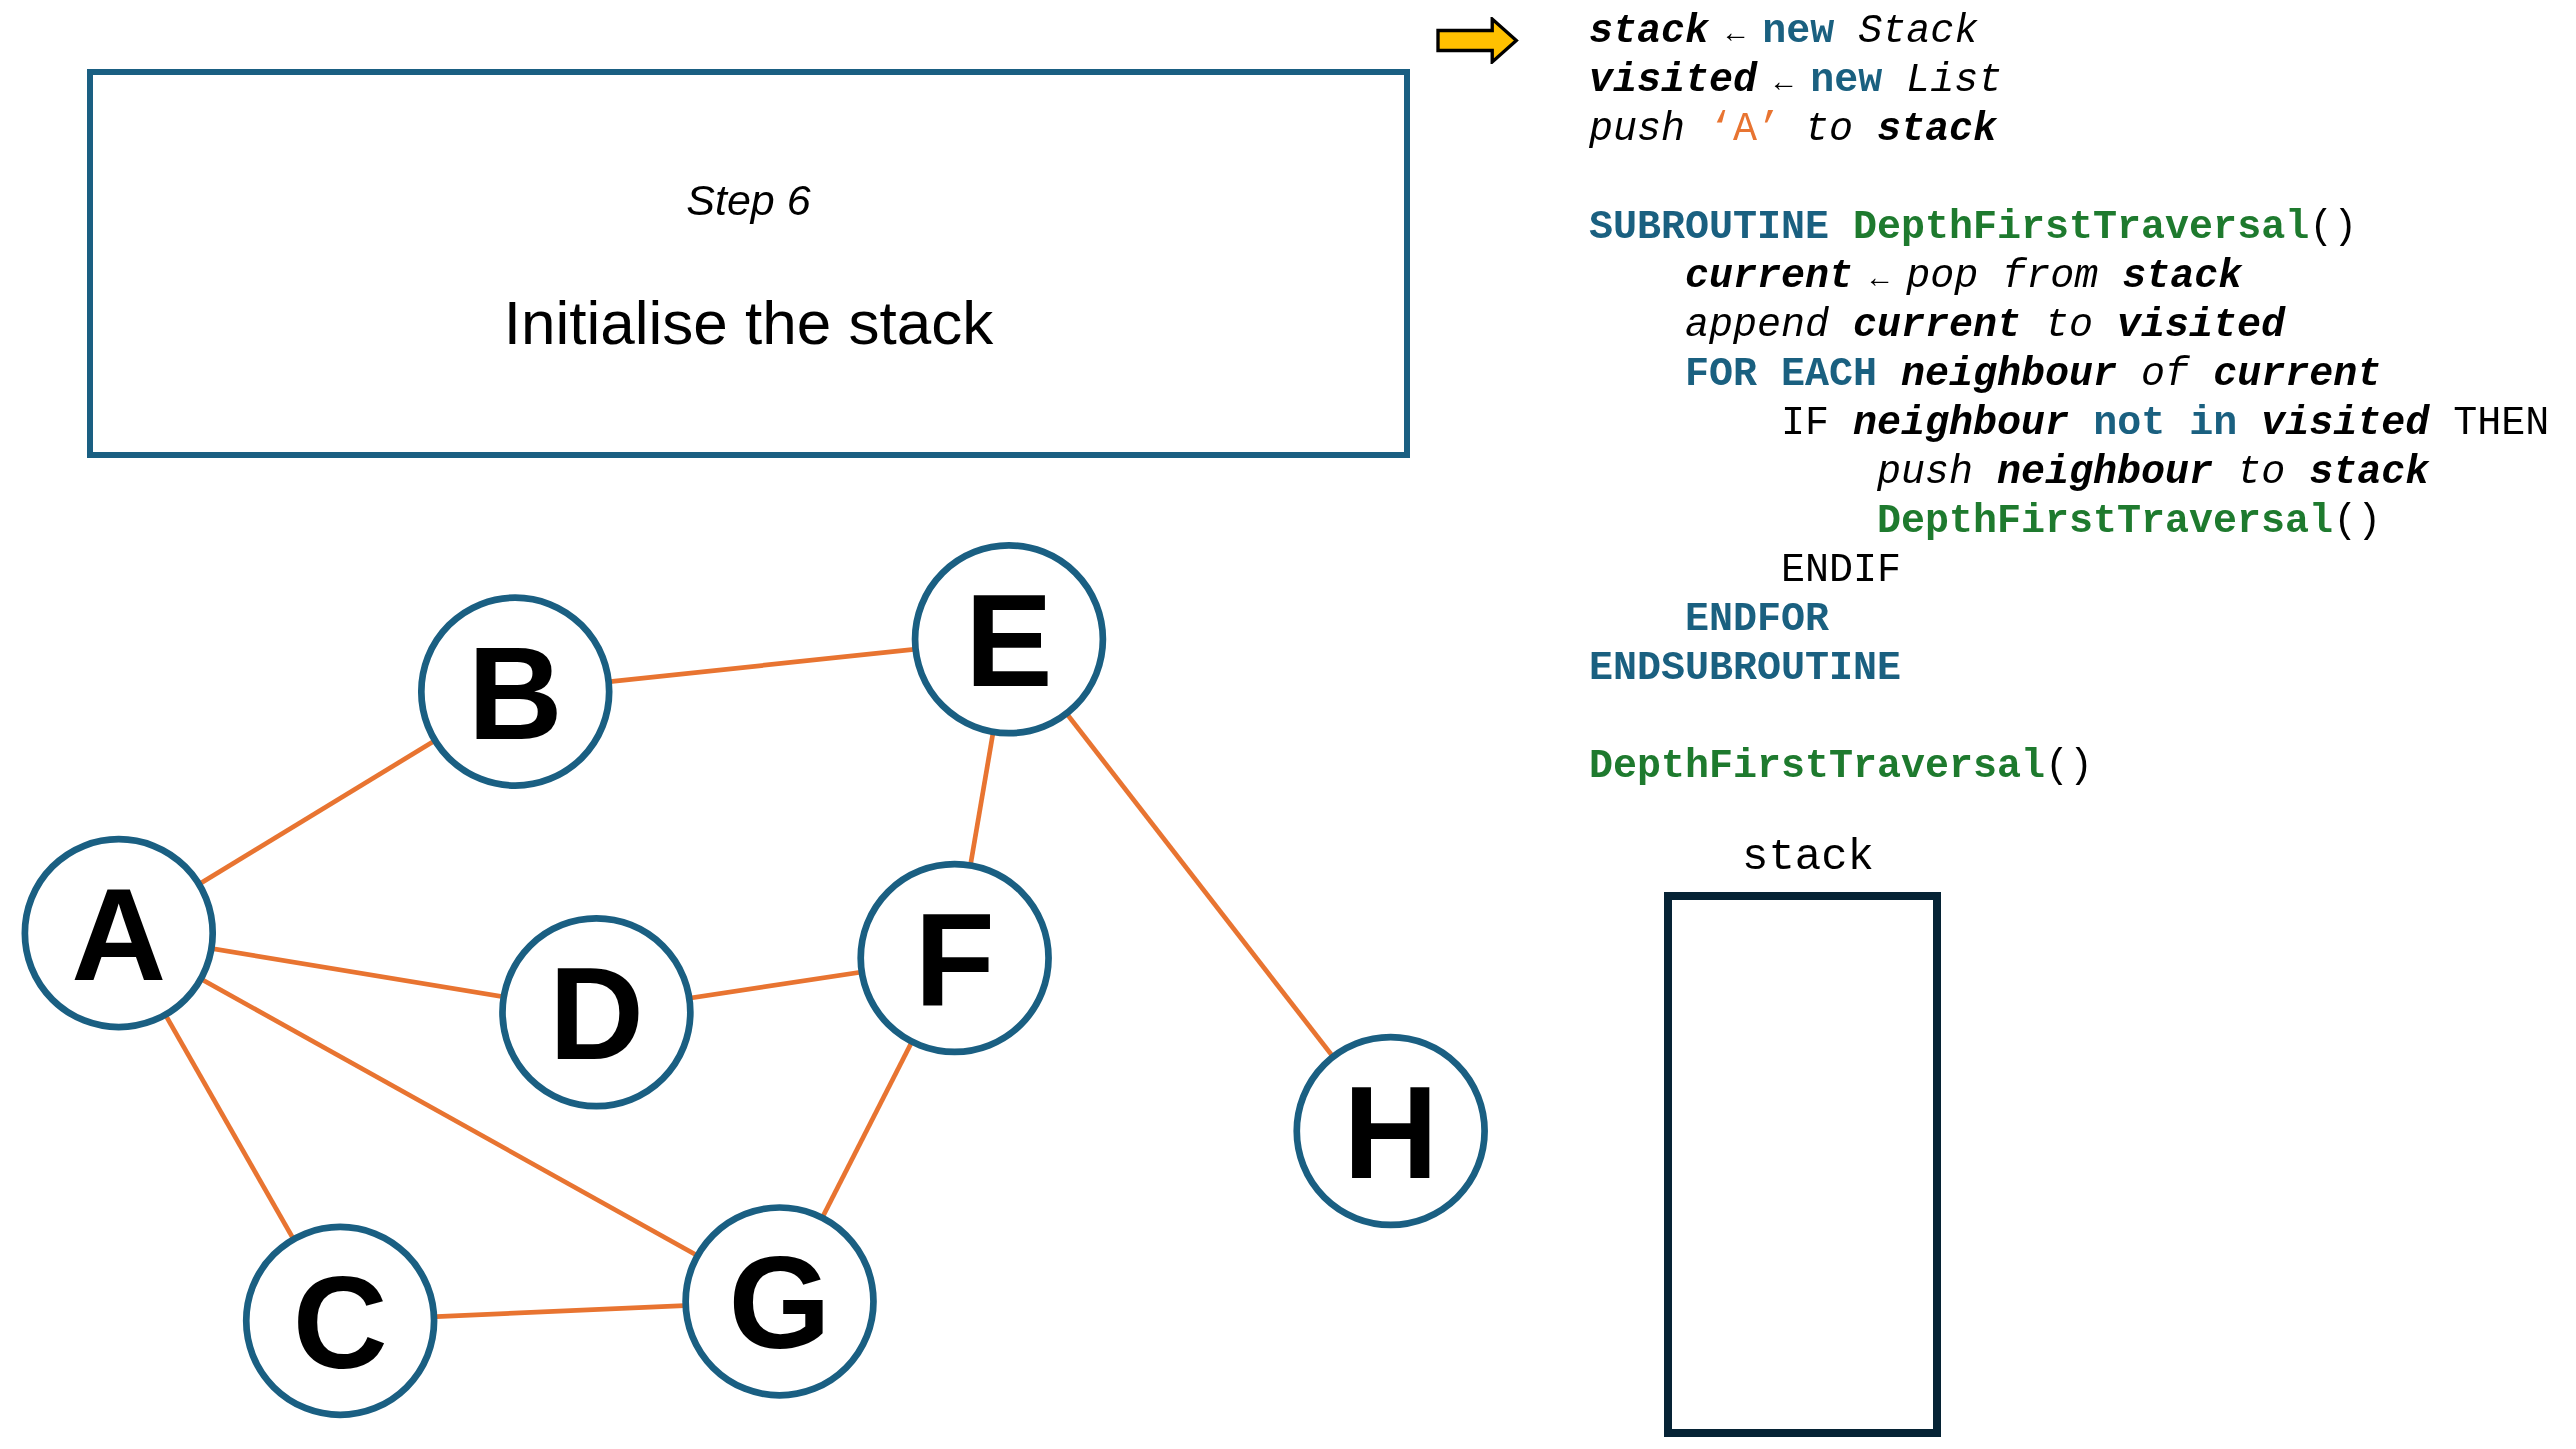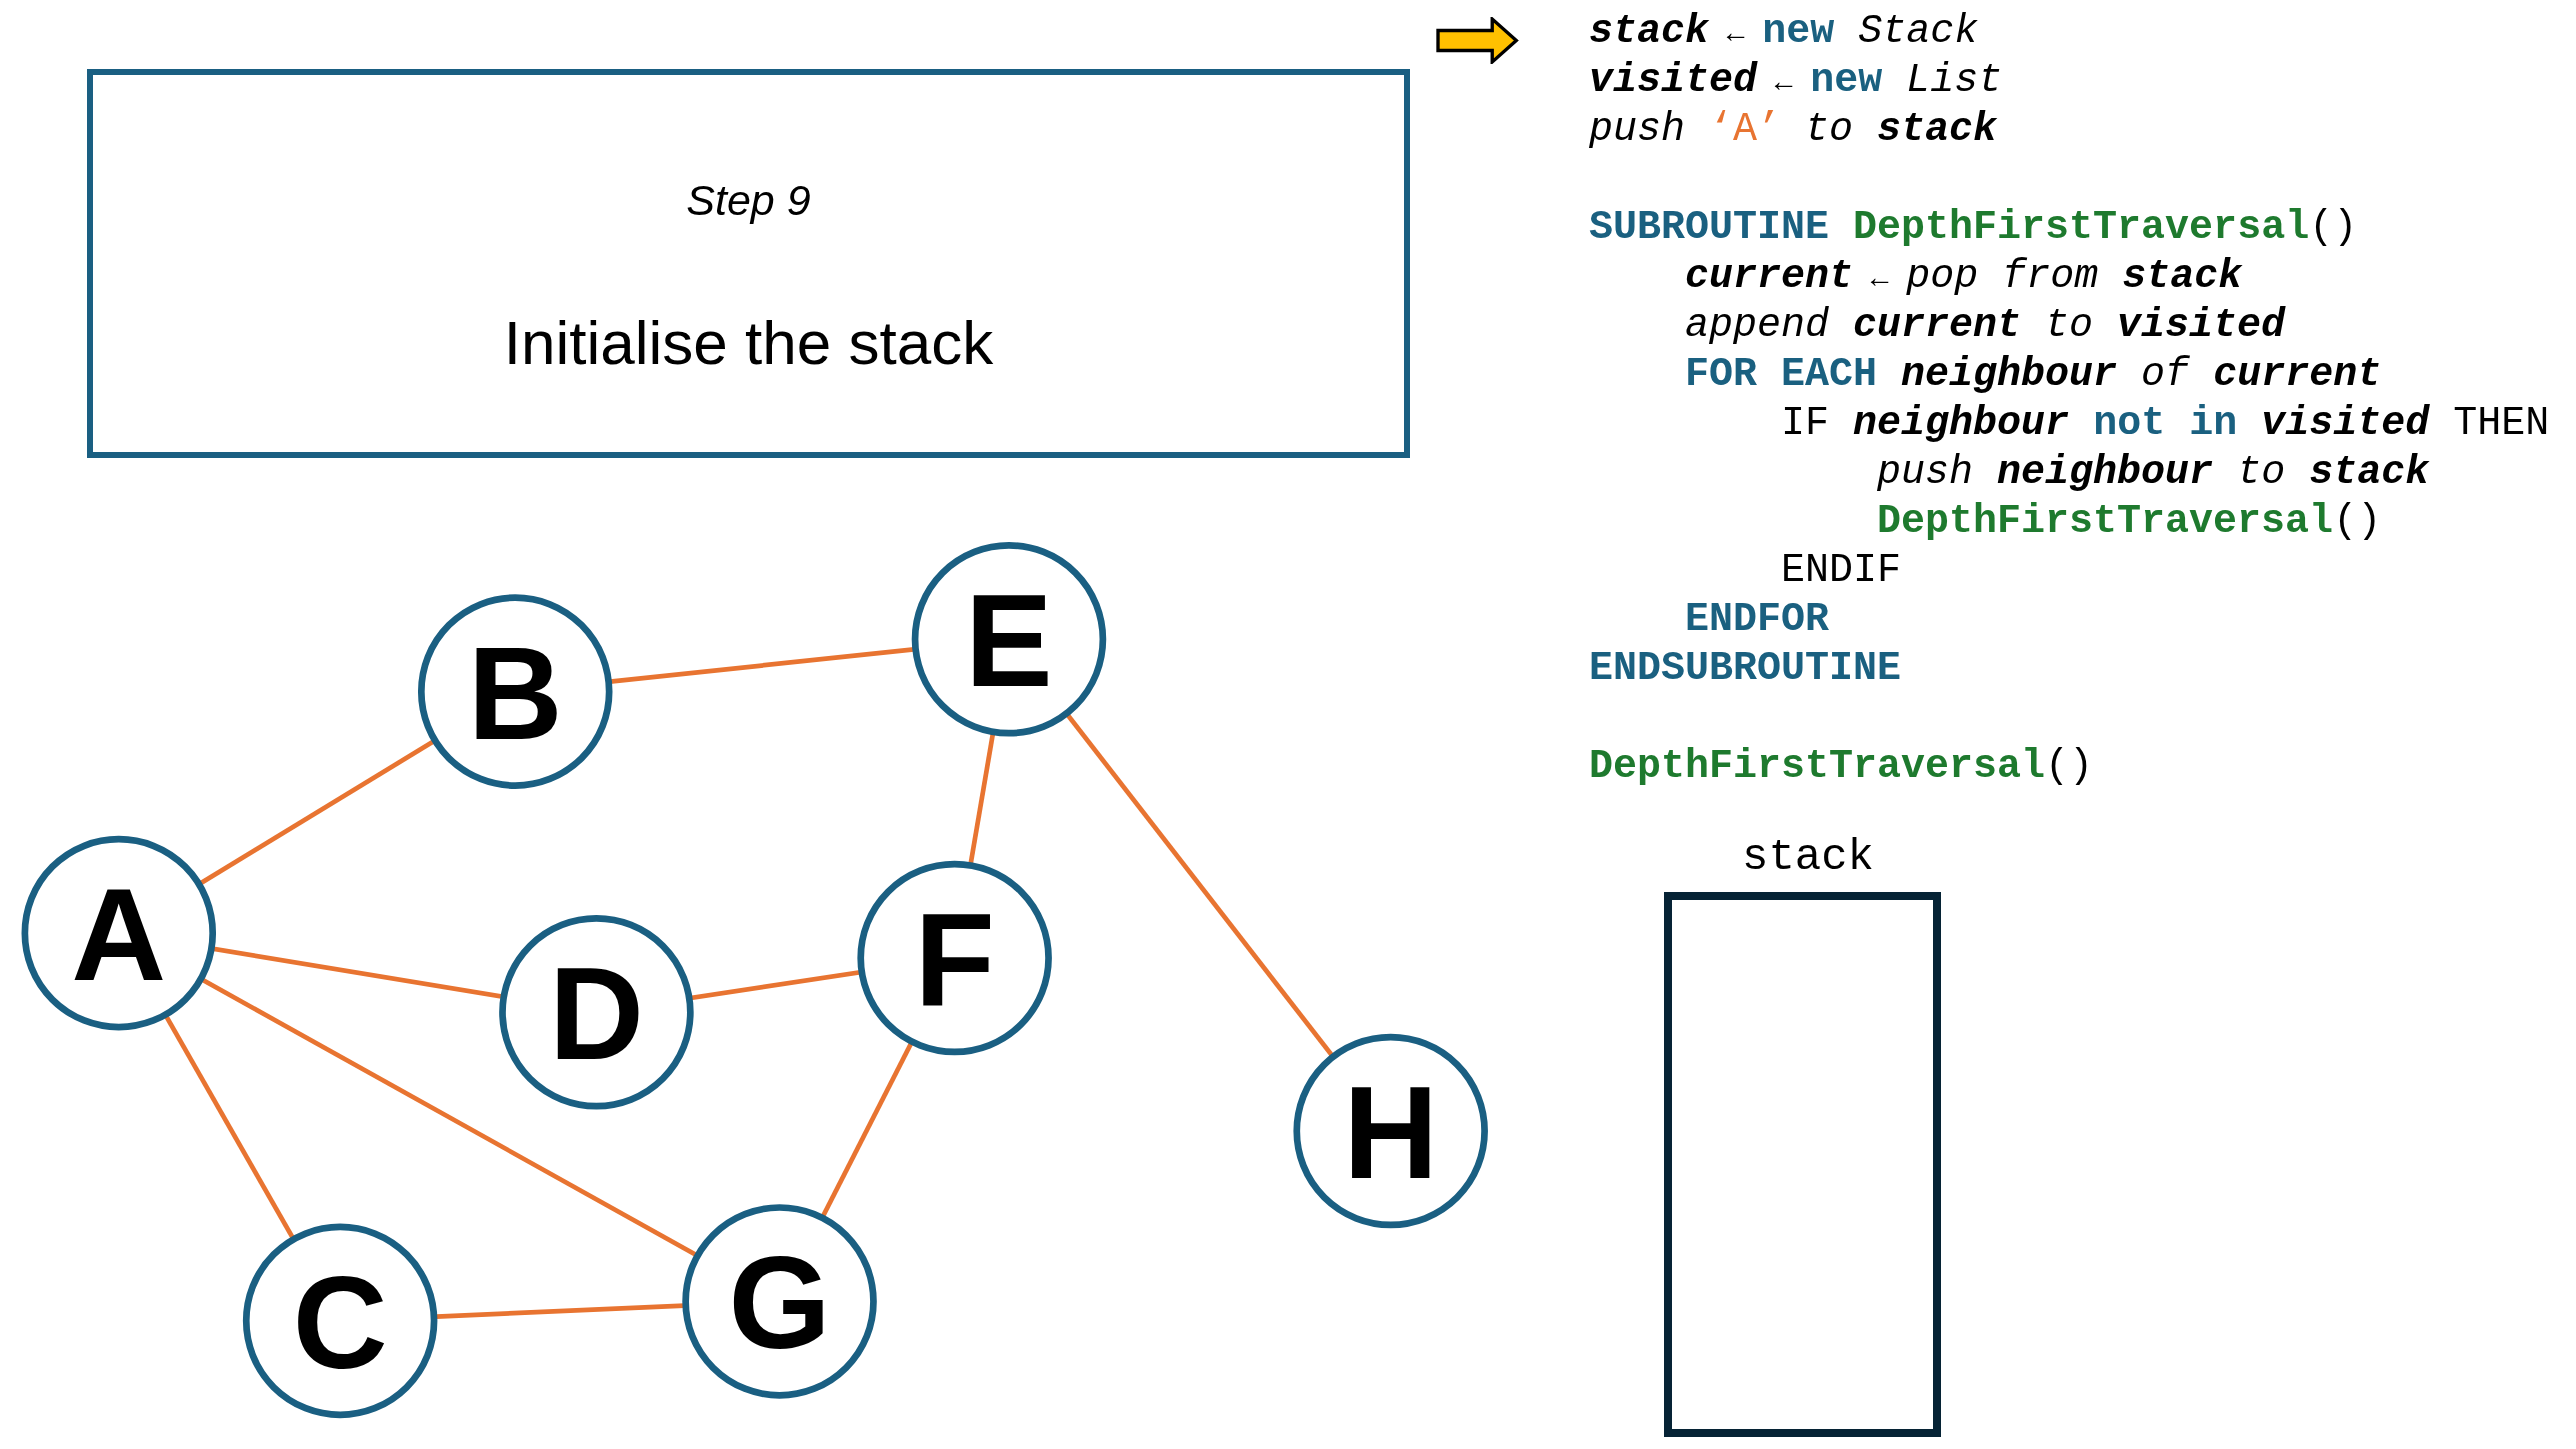--- a/index.html
+++ b/index.html
@@ -1,39 +1,39 @@
 <!DOCTYPE html>
 <html style="font-size:10.7px"><head>
 <meta charset="utf-8">
 <style>
   html, body { margin:0; padding:0; background:#ffffff; }
   body { width:2576px; height:1449px; position:relative; overflow:hidden; font-family:"Liberation Sans", sans-serif; }
   .title-box { position:absolute; left:87px; top:69px; width:1311px; height:377px; border:6.7px solid #1a5f82; box-sizing:content-box; }
   .step-label { position:absolute; left:0; right:0; top:101px; text-align:center; font-style:italic; font-size:43px; color:#000; font-family:"Liberation Sans", sans-serif; }
-  .step-title { position:absolute; left:0; right:0; top:212px; text-align:center; font-size:62px; color:#000; font-family:"Liberation Sans", sans-serif;margin-top:20px; }
+  .step-title { position:absolute; left:0; right:0; top:212px; text-align:center; font-size:62px; color:#000; font-family:"Liberation Sans", sans-serif; }
   #graph { position:absolute; left:0; top:0; width:1543px; height:1449px; }
   .code { position:absolute; left:1589px; top:9.4px; font-family:"Liberation Mono", monospace; font-size:40px; line-height:46px; color:#000; white-space:pre; }
   .code .line { height:49px; }
   .t-var { font-weight:bold; font-style:italic; color:#000; }
   .t-kw { font-weight:bold; color:#1a6080; }
   .t-fn { font-weight:bold; color:#1e7a2e; }
   .t-ctl { font-weight:normal; color:#000000; }
   .t-txt { font-style:italic; color:#000; }
   .t-str { color:#e87431; }
   .t-plain { color:#000; }
   .t-op { color:#000; font-size:29.5px; }
   .arrow { position:absolute; left:1436px; top:17.4px; width:83px; height:47px; }
   .stack-label { position:absolute; left:1664px; width:288px; top:832px; text-align:center; font-family:"Liberation Mono", monospace; font-size:44px; color:#000; }
   .stack-box { position:absolute; left:1664px; top:892px; width:261px; height:529px; border:8.7px solid #062335; box-sizing:content-box; }
 </style>
 </head>
 <body>
 
 <div class="title-box">
-  <div class="step-label">Step 9</div>
+  <div class="step-label">Step 6</div>
   <div class="step-title">Initialise the stack</div>
 </div>
 
 <svg id="graph" xmlns="http://www.w3.org/2000/svg" width="1543" height="1449" viewBox="0 0 2300 2160">
   <g id="edges">
       <line x1="177" y1="1391" x2="768" y2="1031" stroke="#e87431" stroke-width="7"></line>
       <line x1="768" y1="1031" x2="1504" y2="953" stroke="#e87431" stroke-width="7"></line>
       <line x1="1504" y1="953" x2="1423" y2="1428" stroke="#e87431" stroke-width="7"></line>
       <line x1="1504" y1="953" x2="2073" y2="1686" stroke="#e87431" stroke-width="7"></line>
       <line x1="177" y1="1391" x2="889" y2="1509" stroke="#e87431" stroke-width="7"></line>

